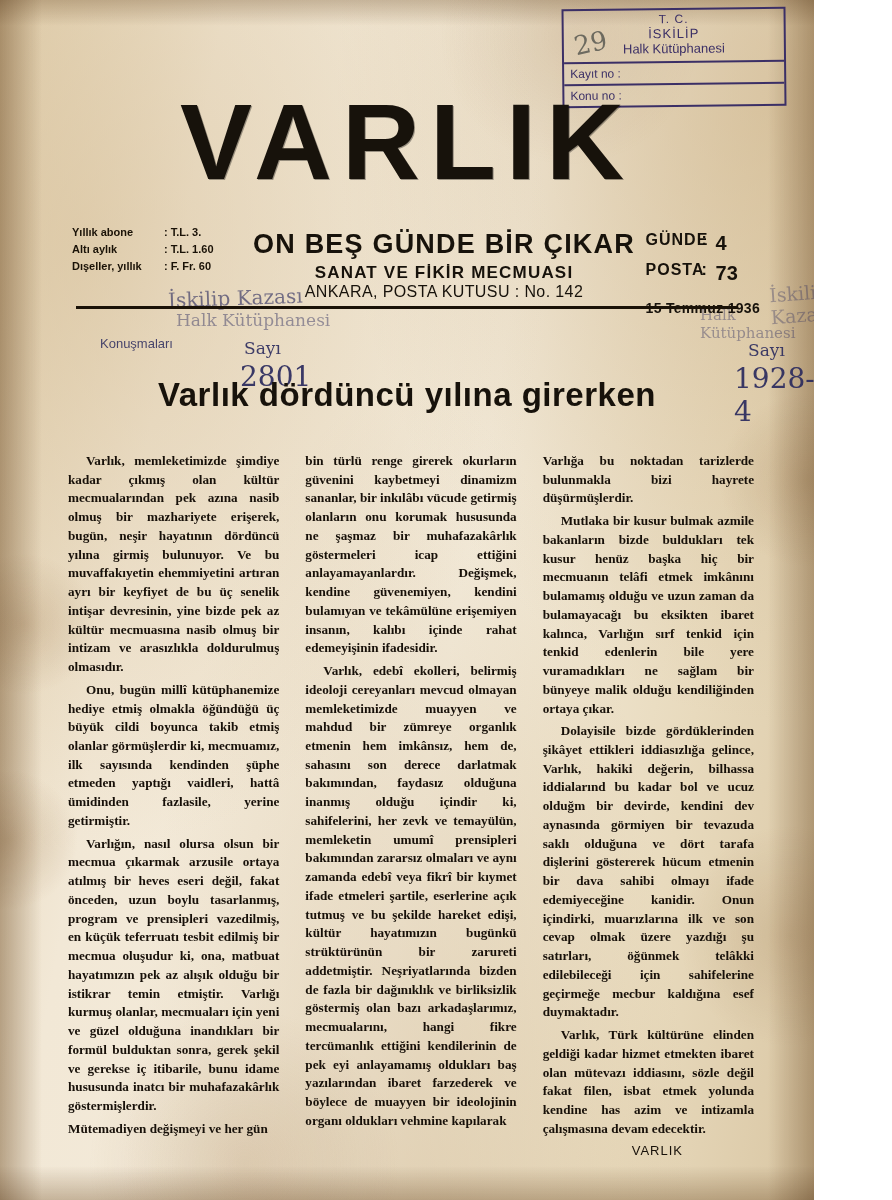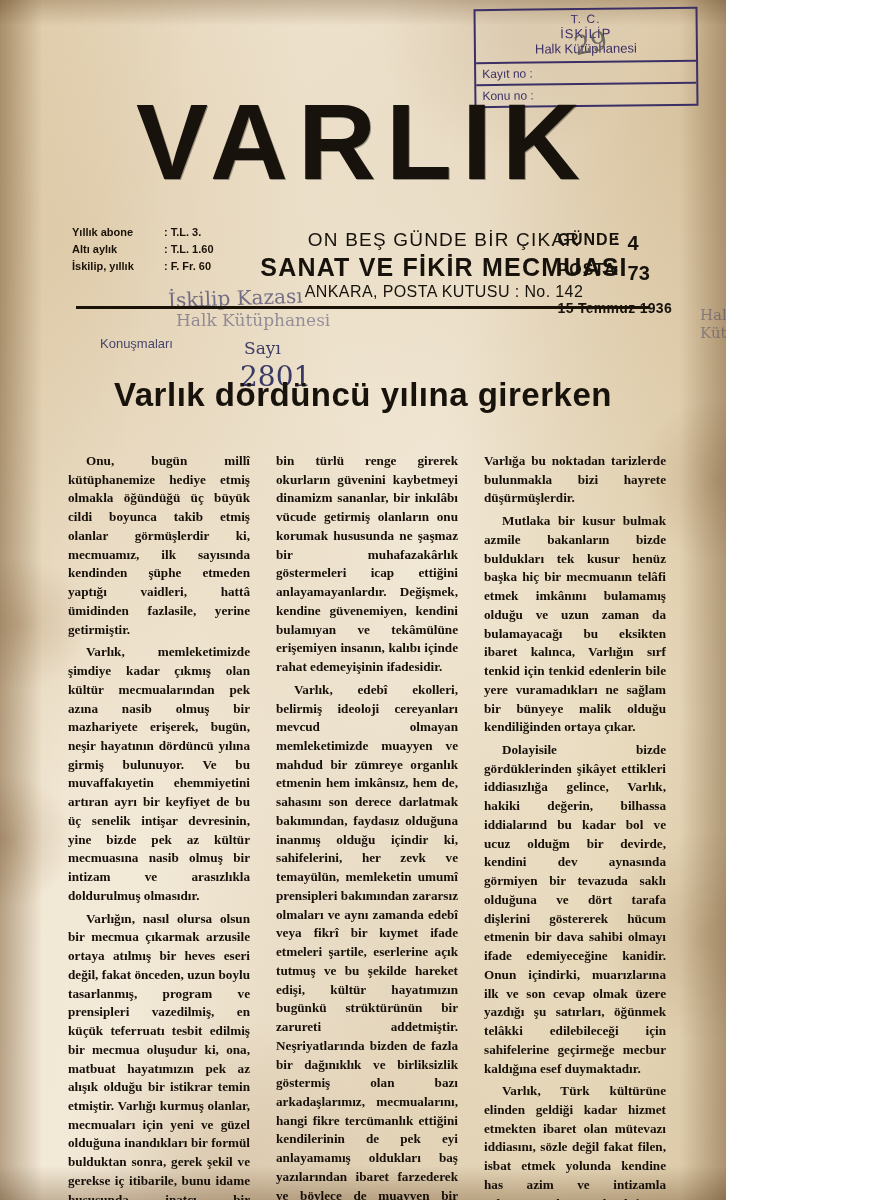--- a/index.html
+++ b/index.html
@@ -5,21 +5,21 @@
   html, body {
     margin: 0;
     padding: 0;
     background: #ffffff;
   }
   body {
     font-family: "Liberation Serif", serif;
   }
   #page {
     position: relative;
-    width: 726px;
+    width: 814px;
     height: 1200px;
     overflow: hidden;
     background: #efe4cf;
     background-image:
       radial-gradient(ellipse at 10% 20%, rgba(212,188,148,0.55) 0%, rgba(212,188,148,0) 45%),
       radial-gradient(ellipse at 95% 8%, rgba(200,172,128,0.55) 0%, rgba(200,172,128,0) 40%),
       radial-gradient(ellipse at 50% 110%, rgba(205,180,140,0.5) 0%, rgba(205,180,140,0) 50%),
       linear-gradient(100deg, #e3d2b2 0%, #f2e8d6 22%, #f4ecdc 55%, #e8dabd 80%, #d9c6a3 100%);
     color: #1a1207;
   }
@@ -118,27 +118,27 @@
   .center-head {
     position: absolute;
     left: 244px;
     top: 228px;
     width: 400px;
     text-align: center;
     font-family: "Liberation Sans", sans-serif;
     color: #17120b;
   }
   .center-head .l1 {
-    font-size: 19px;
-    font-weight: normal;
+    font-size: 27px;
+    font-weight: bold;
     letter-spacing: 1.2px;
     line-height: 1.25;
   }
   .center-head .l2 {
-    font-size: 25px;
+    font-size: 17px;
     font-weight: bold;
     letter-spacing: 1.2px;
     line-height: 1.25;
   }
   .center-head .l3 {
     font-size: 16px;
     letter-spacing: 0.4px;
     margin-top: 0;
   }
   .right-head {
@@ -257,21 +257,21 @@
   <div class="subs">
     <div class="row">
       <span class="lbl">Yıllık abone</span>
       <span class="val">: T.L.  3.</span>
     </div>
     <div class="row">
       <span class="lbl">Altı aylık</span>
       <span class="val">: T.L. 1.60</span>
     </div>
     <div class="row">
-      <span class="lbl">İskilip, yıllık</span>
+      <span class="lbl">Dışeller, yıllık</span>
       <span class="val">: F. Fr. 60</span>
     </div>
   </div>
 
   <div class="center-head">
     <div class="l1">ON BEŞ GÜNDE BİR ÇIKAR</div>
     <div class="l2">SANAT VE FİKİR MECMUASI</div>
     <div class="l3">ANKARA, POSTA KUTUSU : No. 142</div>
   </div>
 
@@ -289,23 +289,24 @@
     <div class="date">15 Temmuz 1936</div>
   </div>
 
   <div class="rule"></div>
 
   <div class="article-title">Varlık dördüncü yılına girerken</div>
 
   <div class="cols">
 
     <div class="col">
+      <p>Varlık, memleketimizde şimdiye kadar çıkmış olan kültür mecmualarından pek azına nasib olmuş bir mazhariyete erişerek, bugün, neşir hayatının dördüncü yılına girmiş bulunuyor. Ve bu muvaffakıyetin ehemmiyetini artıran ayrı bir keyfiyet de bu üç senelik intişar devresinin, yine bizde pek az kültür mecmuasına nasib olmuş bir intizam ve arasızlıkla doldurulmuş olmasıdır.</p>
       <p>Onu, bugün millî kütüphanemize hediye etmiş olmakla öğündüğü üç büyük cildi boyunca takib etmiş olanlar görmüşlerdir ki, mecmuamız, ilk sayısında kendinden şüphe etmeden yaptığı vaidleri, hattâ ümidinden fazlasile, yerine getirmiştir.</p>
-      <p>Varlık, memleketimizde şimdiye kadar çıkmış olan kültür mecmualarından pek azına nasib olmuş bir mazhariyete erişerek, bugün, neşir hayatının dördüncü yılına girmiş bulunuyor. Ve bu muvaffakıyetin ehemmiyetini artıran ayrı bir keyfiyet de bu üç senelik intişar devresinin, yine bizde pek az kültür mecmuasına nasib olmuş bir intizam ve arasızlıkla doldurulmuş olmasıdır.</p>
       <p>Varlığın, nasıl olursa olsun bir mecmua çıkarmak arzusile ortaya atılmış bir heves eseri değil, fakat önceden, uzun boylu tasarlanmış, program ve prensipleri vazedilmiş, en küçük teferruatı tesbit edilmiş bir mecmua oluşudur ki, ona, matbuat hayatımızın pek az alışık olduğu bir istikrar temin etmiştir. Varlığı kurmuş olanlar, mecmuaları için yeni ve güzel olduğuna inandıkları bir formül bulduktan sonra, gerek şekil ve gerekse iç itibarile, bunu idame hususunda inatcı bir muhafazakârlık göstermişlerdir.</p>
+      <p class="no-indent">Mütemadiyen değişmeyi ve her gün</p>
     </div>
 
     <div class="col">
       <p class="no-indent">bin türlü renge girerek okurların güvenini kaybetmeyi dinamizm sananlar, bir inkılâbı vücude getirmiş olanların onu korumak hususunda ne şaşmaz bir muhafazakârlık göstermeleri icap ettiğini anlayamayanlardır. Değişmek, kendine güvenemiyen, kendini bulamıyan ve tekâmülüne erişemiyen insanın, kalıbı içinde rahat edemeyişinin ifadesidir.</p>
       <p>Varlık, edebî ekolleri, belirmiş ideoloji cereyanları mevcud olmayan memleketimizde muayyen ve mahdud bir zümreye organlık etmenin hem imkânsız, hem de, sahasını son derece darlatmak bakımından, faydasız olduğuna inanmış olduğu içindir ki, sahifelerini, her zevk ve temayülün, memleketin umumî prensipleri bakımından zararsız olmaları ve aynı zamanda edebî veya fikrî bir kıymet ifade etmeleri şartile, eserlerine açık tutmuş ve bu şekilde hareket edişi, kültür hayatımızın bugünkü strüktürünün bir zarureti addetmiştir. Neşriyatlarında bizden de fazla bir dağınıklık ve birliksizlik göstermiş olan bazı arkadaşlarımız, mecmualarını, hangi fikre tercümanlık ettiğini kendilerinin de pek eyi anlayamamış oldukları baş yazılarından ibaret farzederek ve böylece de muayyen bir ideolojinin organı oldukları vehmine kapılarak</p>
     </div>
 
     <div class="col">
       <p class="no-indent">Varlığa bu noktadan tarizlerde bulunmakla bizi hayrete düşürmüşlerdir.</p>
       <p>Mutlaka bir kusur bulmak azmile bakanların bizde buldukları tek kusur henüz başka hiç bir mecmuanın telâfi etmek imkânını bulamamış olduğu ve uzun zaman da bulamayacağı bu eksikten ibaret kalınca, Varlığın sırf tenkid için tenkid edenlerin bile yere vuramadıkları ne sağlam bir bünyeye malik olduğu kendiliğinden ortaya çıkar.</p>

